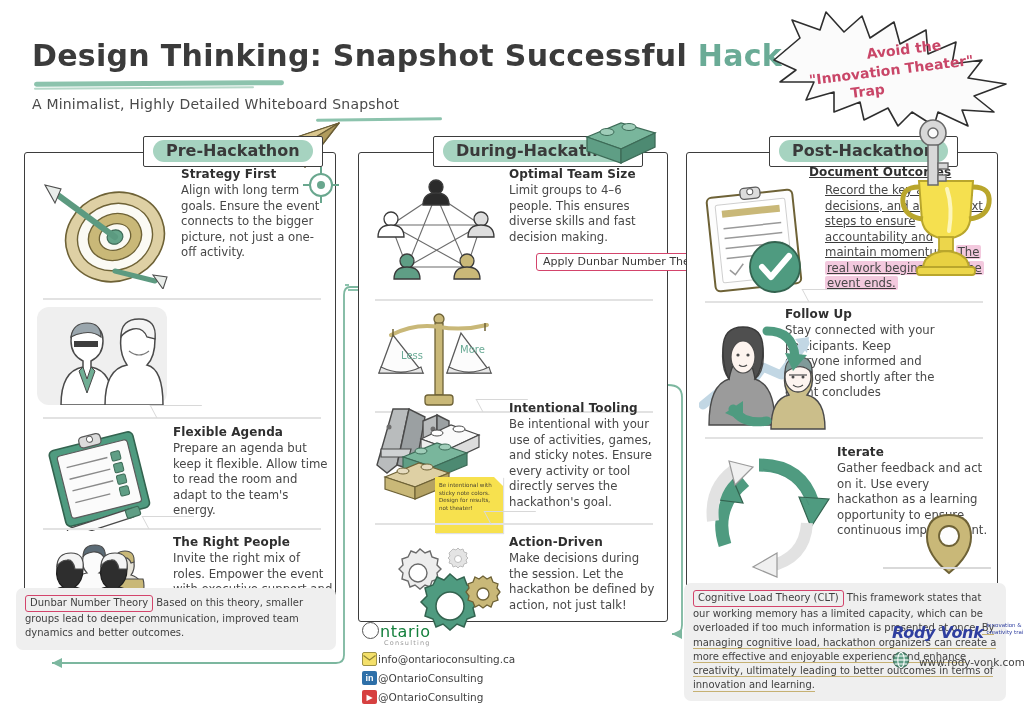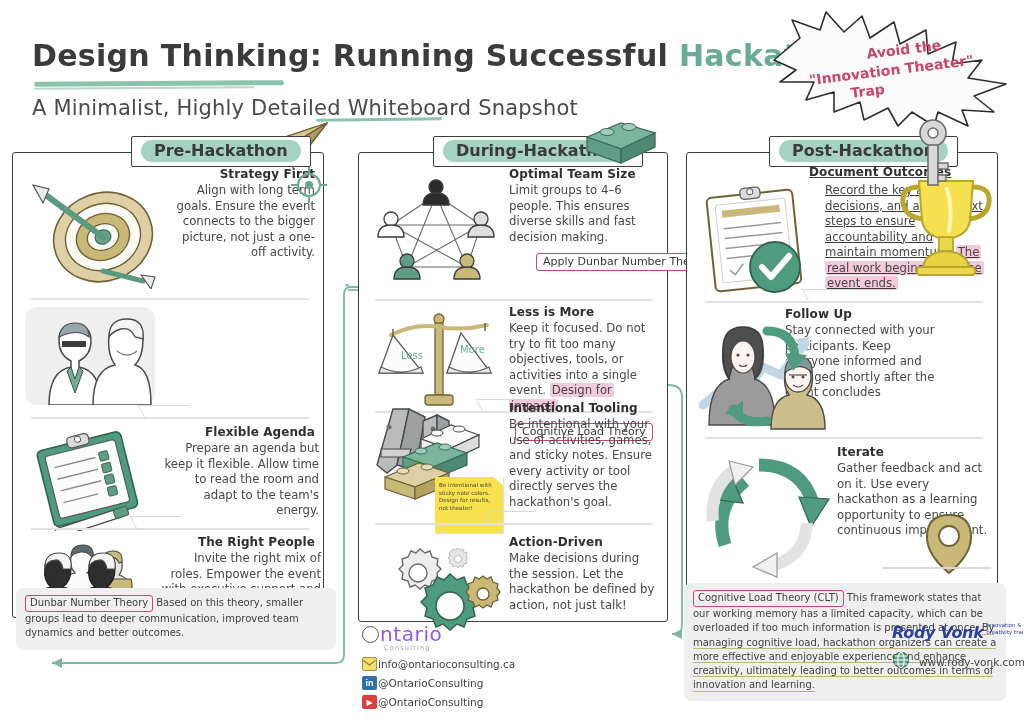--- a/index.html
+++ b/index.html
@@ -22,21 +22,21 @@
   .main-title .accent { color: #6aab96; }
   .title-underline {
     position: absolute; left: 2px; top: 43px; width: 250px; height: 5px;
     background: #8cc3ad; border-radius: 3px; transform: rotate(-.4deg);
   }
   .title-underline.u2 {
     left: 2px; top: 49px; width: 220px; height: 2px; background: #b6d8c9;
   }
   .subtitle {
     position: absolute; left: 32px; top: 96px;
-    font-size: 21px; color: #4a4a4a; letter-spacing: .2px; white-space: nowrap;
+    font-size: 14px; color: #4a4a4a; letter-spacing: .2px; white-space: nowrap;
   }
   .sub-underline {
     position: absolute; left: 316px; top: 118px; width: 126px; height: 3px;
     background: #8cc3ad; border-radius: 2px; transform: rotate(-.6deg);
   }
 
   
   .starburst { position: absolute; left: 766px; top: 8px; width: 250px; height: 120px; }
   .starburst svg { position: absolute; inset: 0; }
   .burst-text {
@@ -50,21 +50,21 @@
   }
   .burst-text span:nth-child(1) { padding-left: 30px; }
   .burst-text span:nth-child(3) { padding-right: 52px; }
 
   
   .col {
     position: absolute; top: 152px;
     border: 1.6px solid #3d3d3d; border-radius: 3px;
     background: #fff;
   }
-  #col1 { left: 12px; width: 312px; height: 466px; text-align: right; }
+  #col1 { left: 24px; width: 312px; height: 466px; }
   #col2 { left: 358px; width: 310px; height: 470px; }
   #col3 { left: 686px; width: 312px; height: 462px; }
 
   .col-header {
     position: absolute; top: -17px; left: 50%; transform: translateX(-50%);
     border: 1.5px solid #3d3d3d; background: #fff;
     padding: 3px 9px 4px; border-radius: 2px; white-space: nowrap; z-index: 4;
   }
   .col-header .pill {
     display: inline-block; background: #a6d3c0; border-radius: 11px;
@@ -106,21 +106,21 @@
   #fn-dunbar { left: 16px; top: 588px; width: 320px; }
   #fn-clt { left: 684px; top: 583px; width: 322px; }
   .fn-tag {
     display: inline-block; border: 1.4px solid #d3446b; border-radius: 3px;
     padding: 0px 4px 1px; margin-right: 3px; font-size: 10px; white-space: nowrap;
   }
   .u-khaki { border-bottom: 1.6px solid #c6b173; padding-bottom: .5px; }
 
   
   .footer { position: absolute; left: 362px; top: 622px; width: 320px; }
-  .brand-ontario { font-size: 20px; color: #8b5cf6; letter-spacing: .6px; }
+  .brand-ontario { font-size: 16px; color: #15803d; letter-spacing: .6px; }
   .brand-ontario .o-ring {
     display: inline-block; width: 17px; height: 17px; border: 1.7px solid #555;
     border-radius: 50%; vertical-align: -2px; margin-right: 1px;
   }
   .brand-sub { font-size: 6.5px; color: #9a9a9a; margin: -2px 0 0 22px; letter-spacing: 1.2px; }
   .contact-row { display: flex; align-items: center; gap: 1px; margin-top: 5px; }
   .contact-row span.txt { font-size: 10.5px; color: #3f3f3f; }
   .ico { width: 15px; height: 14px; border-radius: 2px; display: inline-flex; align-items: center; justify-content: center; flex: 0 0 auto; }
   .ico-mail { background: #f4e06a; border: 1px solid #9d9245; }
   .ico-li { background: #2d6fa8; color: #fff; font-size: 9px; font-weight: bold; font-family: Liberation Sans, sans-serif; }
@@ -151,21 +151,21 @@
   }
   .illus { position: absolute; }
 </style>
 </head>
 <body>
 
 <div class="stage">
 
   <div class="title-wrap">
     <div class="main-title">
-      <span>Design Thinking: Running Successful </span><span class="accent">Hackathons</span>
+      <span>Design Thinking: Snapshot Successful </span><span class="accent">Hackathons</span>
     </div>
     <div class="title-underline"></div>
     <div class="title-underline u2"></div>
   </div>
   <div class="subtitle">A Minimalist, Highly Detailed Whiteboard Snapshot</div>
   <div class="sub-underline"></div>
 
   <div class="starburst">
     <svg viewBox="0 0 250 120">
       <polygon points="8,52 34,30 26,12 54,22 60,4 78,24 96,8 104,30 128,14 134,36 160,22 162,46 190,34 186,56 216,52 202,70 240,76 208,88 228,104 196,102 202,118 172,104 168,118 146,104 132,118 122,100 98,112 94,94 68,104 68,84 40,92 48,74 14,74 30,62" fill="#fbfbfb" stroke="#2e2e2e" stroke-width="1.6" stroke-linejoin="round"></polygon>
@@ -372,25 +372,20 @@
         <path d="M16,26 Q40,14 64,18 Q88,22 112,16" fill="none" stroke="#c9b878" stroke-width="4" stroke-linecap="round"></path>
         <path d="M18,26 L4,64 L48,64 Z" fill="#fcfcfc" stroke="#5a5a5a" stroke-width="1.3"></path>
         <path d="M6,58 Q26,68 46,58 L48,64 L4,64 Z" fill="#e8e8e8" stroke="#5a5a5a" stroke-width="1.1"></path>
         <line x1="18" y1="20" x2="18" y2="28" stroke="#6e6236" stroke-width="1.5"></line>
         <path d="M110,18 L96,58 L140,58 Z" fill="#fcfcfc" stroke="#5a5a5a" stroke-width="1.3" transform="translate(-24,6)"></path>
         <path d="M74,58 Q94,68 114,58 L116,64 L72,64 Z" fill="#e8e8e8" stroke="#5a5a5a" stroke-width="1.1"></path>
         <line x1="110" y1="14" x2="110" y2="22" stroke="#6e6236" stroke-width="1.5"></line>
         <text x="26" y="50" font-size="10" fill="#6aab96" font-family="DejaVu Sans, sans-serif">Less</text>
         <text x="85" y="44" font-size="10" fill="#6aab96" font-family="DejaVu Sans, sans-serif">More</text>
       </svg>
-      <div style="margin-left:142px;">
-        <div class="sec-title">Less is More</div>
-        <div class="sec-body" style="width:152px;"><span>Keep it focused. Do not try to fit too many objectives, tools, or activities into a single event. </span><span class="hl-pink">Design for impact!</span></div>
-        <div style="margin-top:6px; margin-left:6px;"><span class="tag-red">Cognitive Load Theory</span></div>
-      </div>
     </div>
 
     <div class="divider" style="left:16px; top:258px; width:278px;"></div>
     <div class="tab-notch" style="left:120px; top:246px;"></div>
 
     <div class="section" style="left:8px; top:248px; width:294px;">
       <svg class="illus" style="left:0px; top:0px; width:136px; height:108px;" viewBox="0 0 136 108">
 
         <polygon points="10,64 26,8 42,8 30,64 20,72" fill="#b9bcbd" stroke="#4a4a4a" stroke-width="1.4"></polygon>
         <polygon points="30,64 42,8 58,16 48,70" fill="#9ba0a2" stroke="#4a4a4a" stroke-width="1.4"></polygon>

